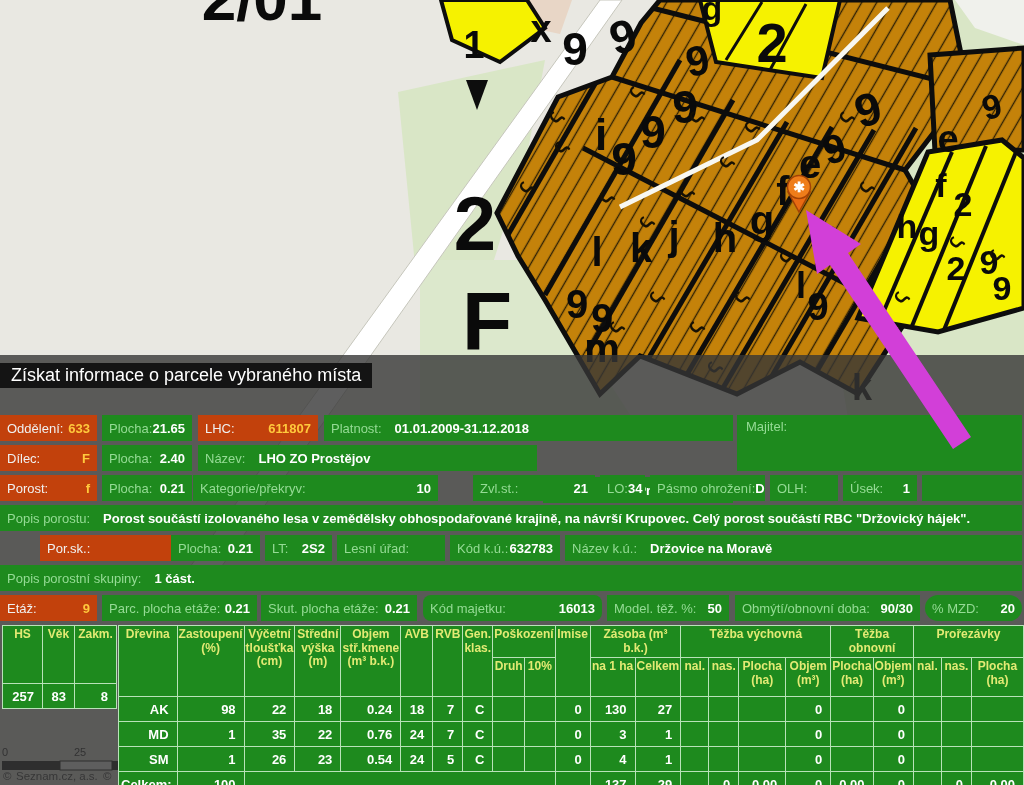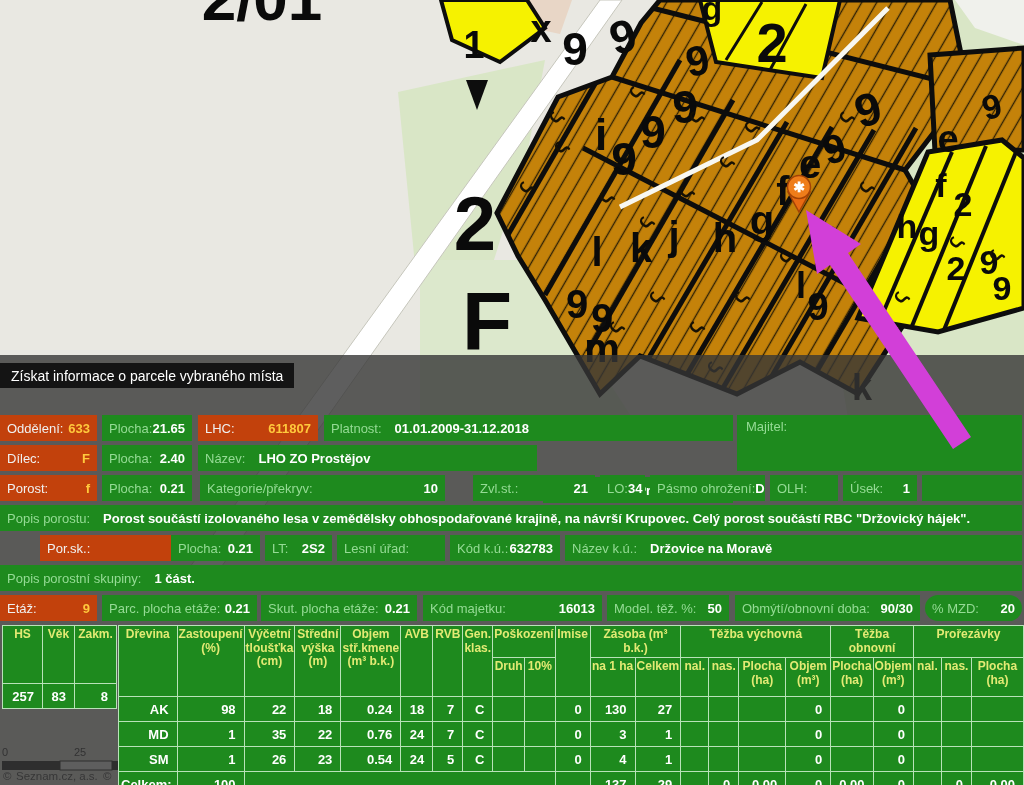--- a/index.html
+++ b/index.html
@@ -2,21 +2,21 @@
 <html><head>
 <meta charset="utf-8">
 <style>
   html,body{margin:0;padding:0;background:#202020;}
   #screen{position:relative;width:1024px;height:785px;overflow:hidden;
           background:#e9e8e2;font-family:"Liberation Sans",sans-serif;}
   #map-svg{position:absolute;left:0;top:0;z-index:0;}
   #overlay{position:absolute;left:0;top:355px;width:1024px;height:430px;
            background:rgba(54,54,54,0.80);z-index:1;}
   #tooltip{position:absolute;left:0;top:363px;height:25px;z-index:2;
-           background:#141414;color:#ffffff;font-size:14px;
+           background:#141414;color:#ffffff;font-size:18px;
            display:flex;align-items:center;padding:0 11px;white-space:nowrap;}
   
   .cell{position:absolute;height:26px;display:flex;align-items:center;
         font-size:13px;white-space:nowrap;padding:0 7px;box-sizing:border-box;
         overflow:hidden;z-index:2;}
   .cell.green{background:#1e8a1e;color:#95db95;}
   .cell.grey{background:#c2410c;color:#f0f0f0;}
   .cell .val{margin-left:auto;font-weight:bold;}
   .cell.green .val{color:#ffffff;}
   .cell.grey .val{color:#ffc93c;}
@@ -241,21 +241,21 @@
         <span class="val vleft">LHO Prostějov</span>
       </div>
       <div class="cell grey" style="left: 0px; top: 475px; width: 97px;">
         <span class="lbl">Porost:</span>
         <span class="val">f</span>
       </div>
       <div class="cell green" style="left: 102px; top: 475px; width: 90px;">
         <span class="lbl">Plocha:</span>
         <span class="val">0.21</span>
       </div>
-      <div class="cell green" style="left: 200px; top: 475px; width: 245px;">
+      <div class="cell green" style="left: 193px; top: 475px; width: 245px;">
         <span class="lbl">Kategorie/překryv:</span>
         <span class="val">10</span>
       </div>
       <div class="cell green" style="left: 473px; top: 475px; width: 122px;">
         <span class="lbl">Zvl.st.:</span>
         <span class="val">21</span>
       </div>
       <div class="cell green" style="left: 600px; top: 475px; width: 45px;">
         <span class="lbl">LO:</span>
         <span class="val">34</span>
@@ -313,21 +313,21 @@
         <span class="val">9</span>
       </div>
       <div class="cell green" style="left: 102px; top: 595px; width: 155px;">
         <span class="lbl">Parc. plocha etáže:</span>
         <span class="val">0.21</span>
       </div>
       <div class="cell green" style="left: 261px; top: 595px; width: 156px;">
         <span class="lbl">Skut. plocha etáže:</span>
         <span class="val">0.21</span>
       </div>
-      <div class="cell green" style="left: 423px; top: 595px; width: 179px;">
+      <div class="cell green" style="left: 423px; top: 595px; width: 179px; border-radius: 8px;">
         <span class="lbl">Kód majetku:</span>
         <span class="val">16013</span>
       </div>
       <div class="cell green" style="left: 607px; top: 595px; width: 122px;">
         <span class="lbl">Model. těž. %:</span>
         <span class="val">50</span>
       </div>
       <div class="cell green" style="left: 735px; top: 595px; width: 185px;">
         <span class="lbl">Obmýtí/obnovní doba:</span>
         <span class="val">90/30</span>

